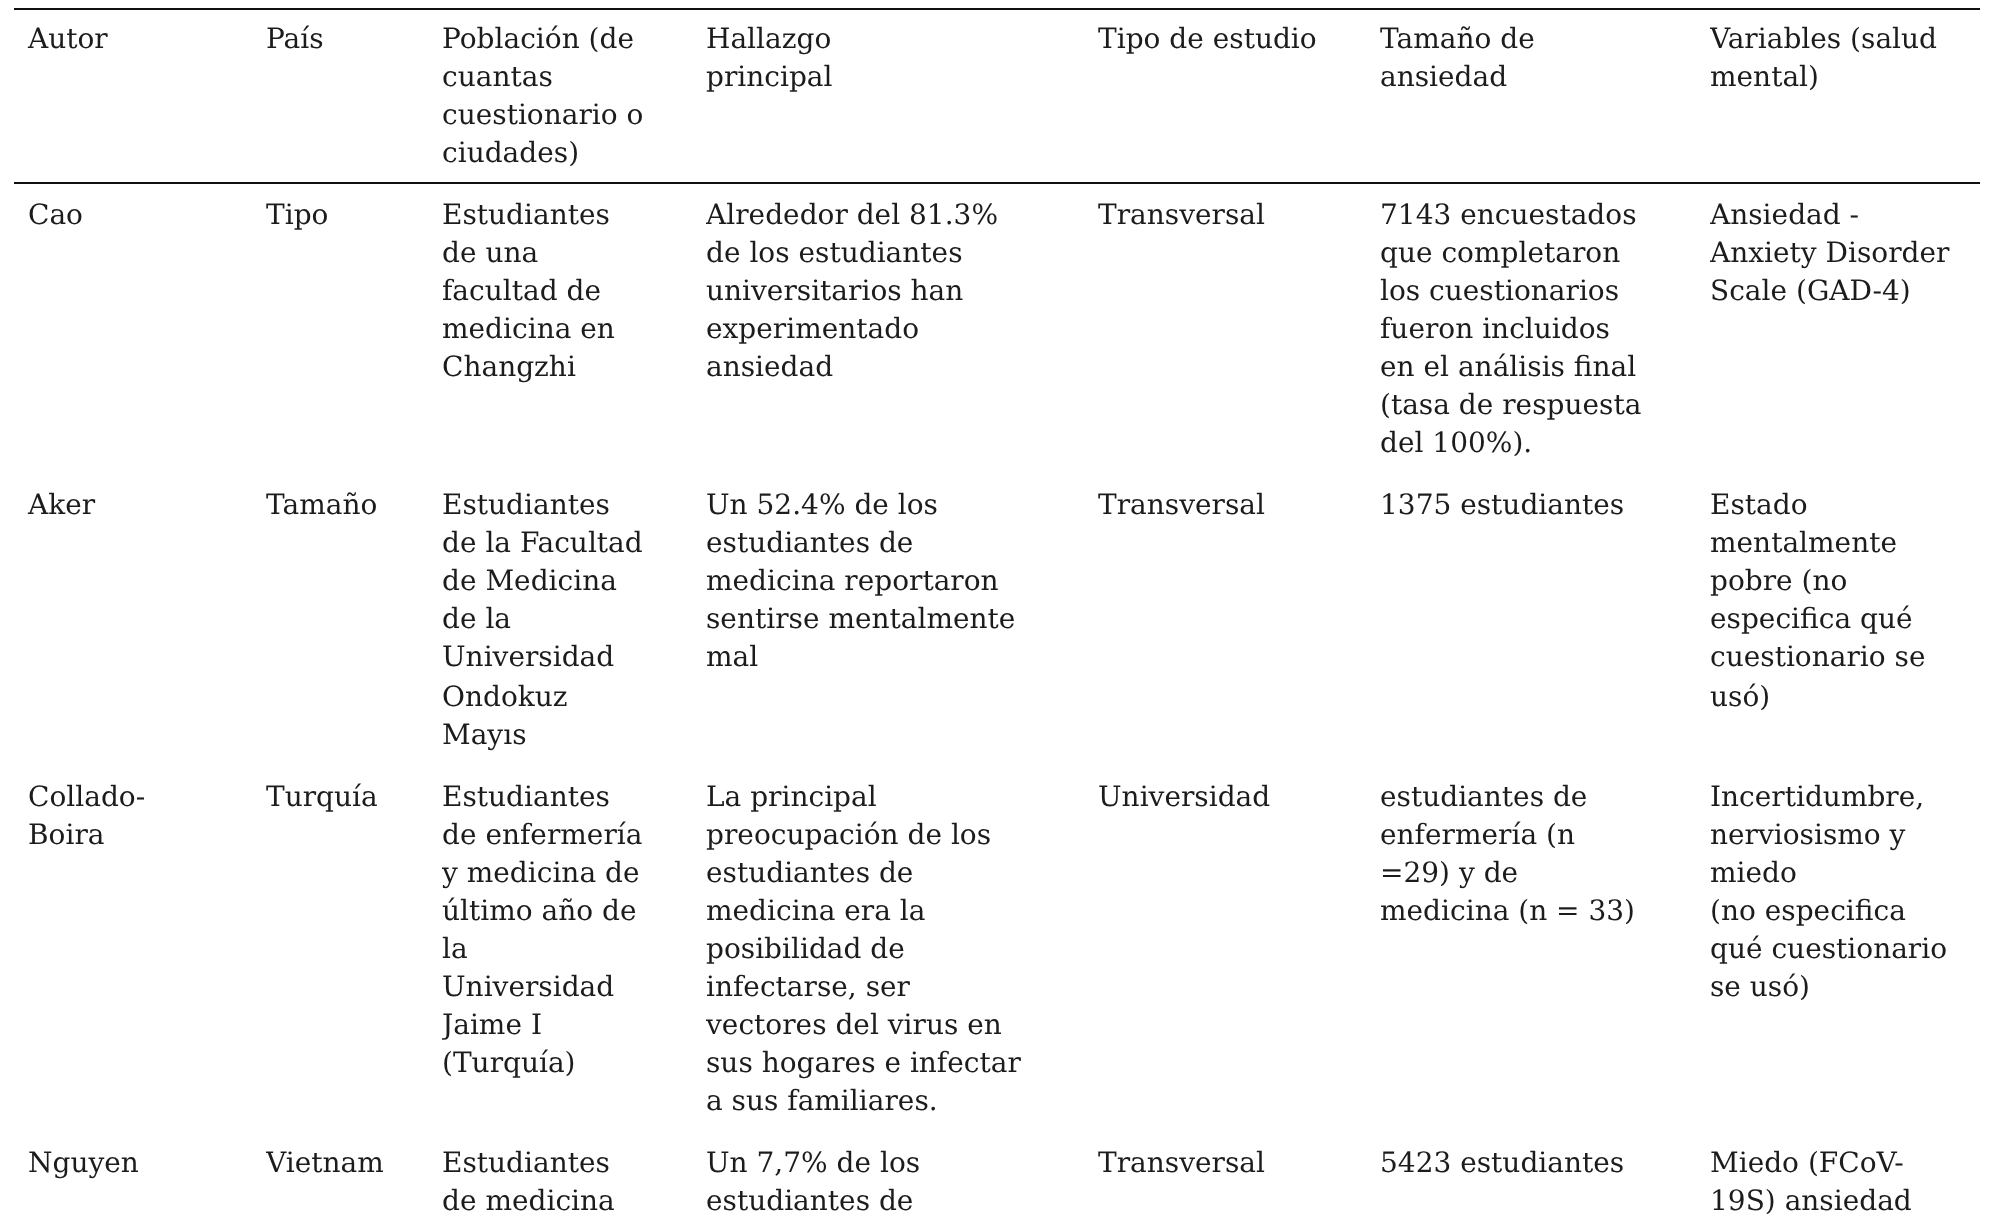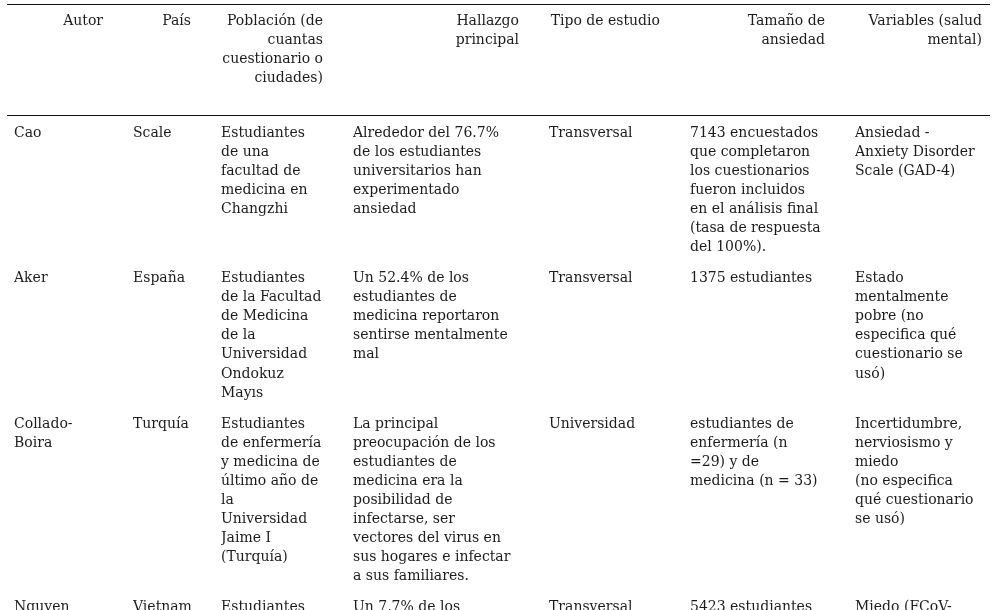--- a/index.html
+++ b/index.html
@@ -32,22 +32,21 @@
   th, td {
     font-weight: normal;
     text-align: left;
     vertical-align: top;
     padding: 6px 30px 6px 0;
     white-space: pre-line;
     overflow: hidden;
   }
   thead th {
     padding-top: 6px;
-    padding-bottom: 28px;
-    text-align: right;
+    padding-bottom: 4px;
   }
   th.col-autor, td.col-autor {
     padding-left: 7px;
   }
   th.col-variables, td.col-variables {
     padding-right: 8px;
   }
   tbody tr td {
     padding-top: 7px;
     padding-bottom: 5px;
@@ -75,30 +74,30 @@
         <th>Hallazgo
 principal</th>
         <th>Tipo de estudio</th>
         <th>Tamaño de ansiedad</th>
         <th class="col-variables">Variables (salud mental)</th>
       </tr>
     </thead>
     <tbody>
       <tr>
         <td class="col-autor">Cao</td>
-        <td>Scale</td>
+        <td>Tipo</td>
         <td>Estudiantes de una facultad de medicina en Changzhi</td>
-        <td>Alrededor del 76.7% de los estudiantes universitarios han experimentado ansiedad</td>
+        <td>Alrededor del 81.3% de los estudiantes universitarios han experimentado ansiedad</td>
         <td>Transversal</td>
         <td>7143 encuestados que completaron los cuestionarios fueron incluidos en el análisis final (tasa de respuesta del 100%).</td>
         <td class="col-variables">Ansiedad - Anxiety Disorder Scale (GAD-4)</td>
       </tr>
       <tr>
         <td class="col-autor">Aker</td>
-        <td>España</td>
+        <td>Tamaño</td>
         <td>Estudiantes de la Facultad de Medicina de la Universidad Ondokuz Mayıs</td>
         <td>Un 52.4% de los estudiantes de medicina reportaron sentirse mentalmente mal</td>
         <td>Transversal</td>
         <td>1375 estudiantes</td>
         <td class="col-variables">Estado mentalmente pobre (no especifica qué cuestionario se usó)</td>
       </tr>
       <tr>
         <td class="col-autor">Collado-Boira</td>
         <td>Turquía</td>
         <td>Estudiantes de enfermería y medicina de último año de la Universidad Jaime I (Turquía)</td>

